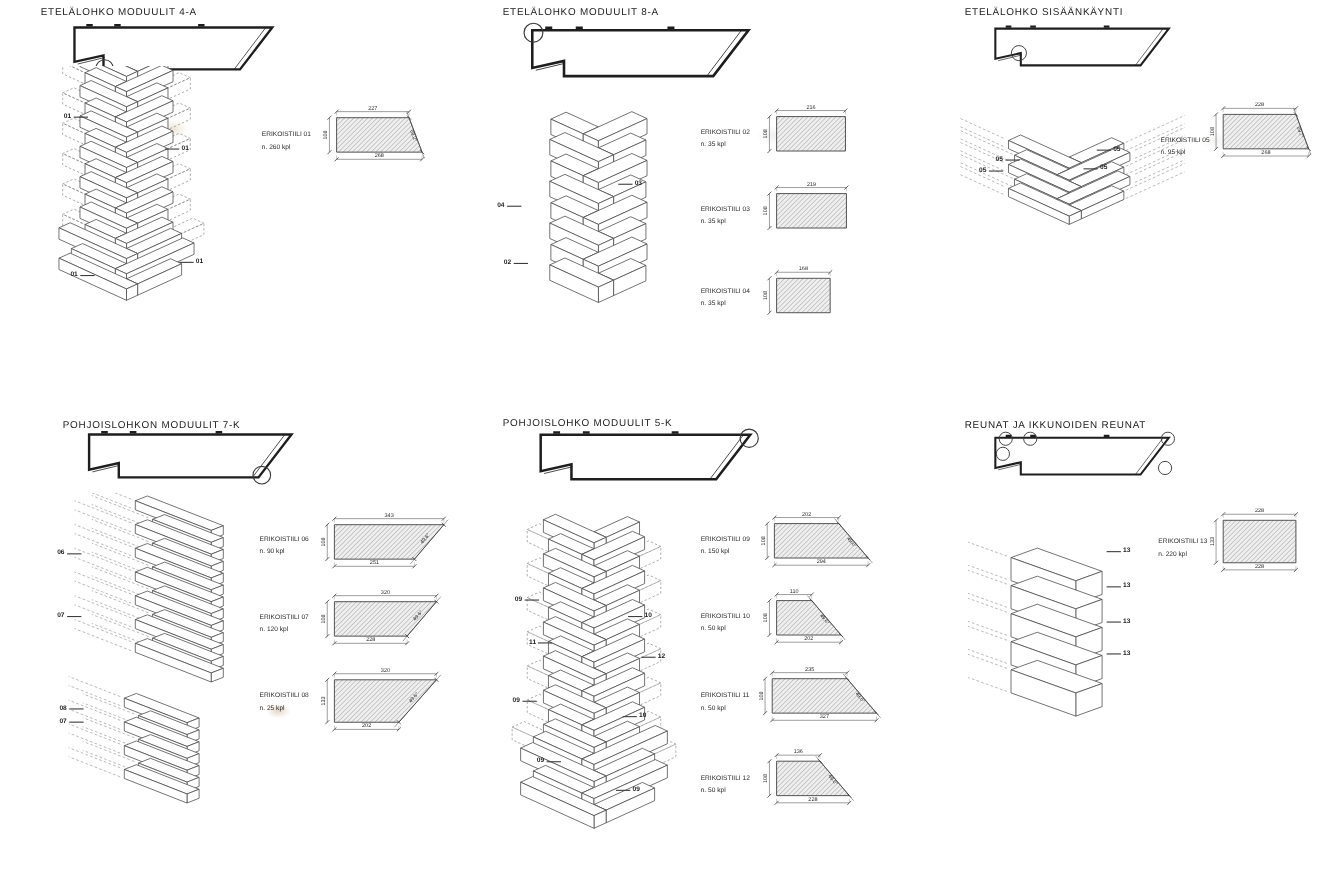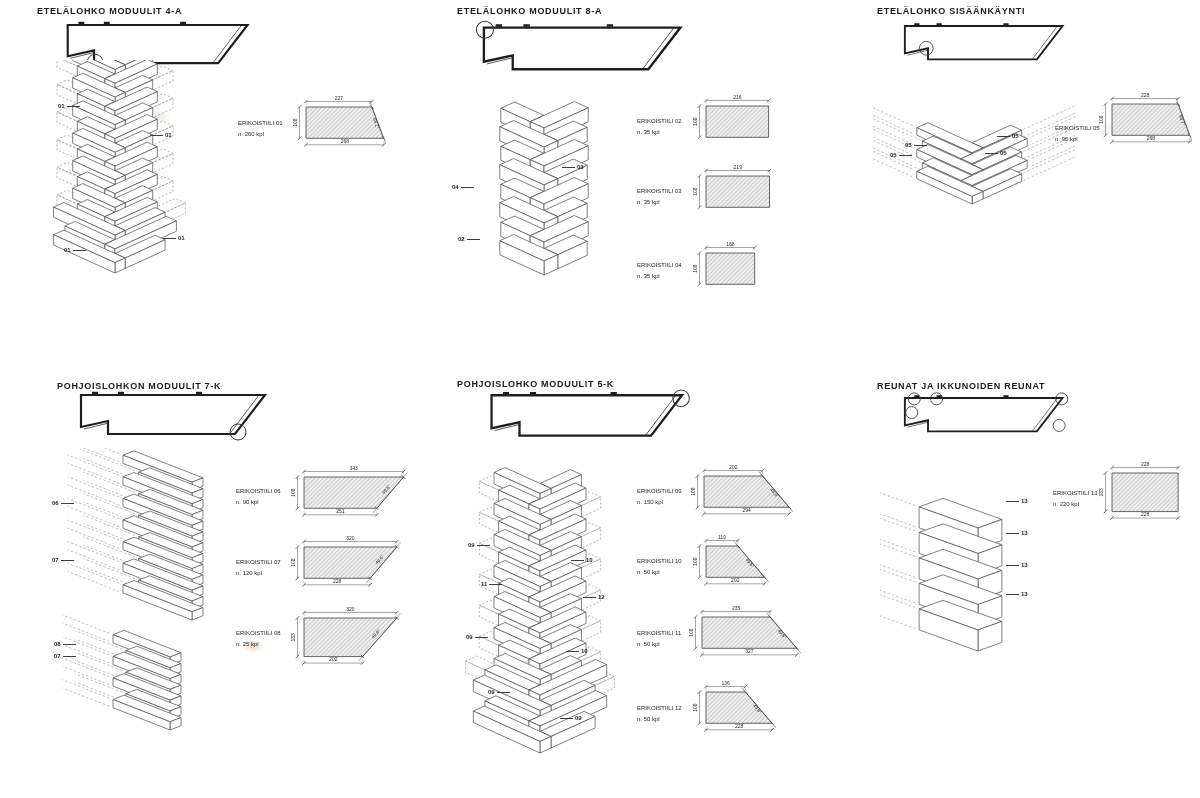--- a/index.html
+++ b/index.html
@@ -1,20 +1,20 @@
 <!DOCTYPE html>
 <html><head>
 <meta charset="utf-8">
 <style>
   html,body{margin:0;padding:0;background:#fff;}
   body{width:1200px;height:798px;position:relative;overflow:hidden;
        font-family:"Liberation Sans",sans-serif;}
   #sheet{position:absolute;inset:0;background:#ffffff;}
   section.panel{position:absolute;inset:0;pointer-events:none;}
-  .ptitle{position:absolute;font-size:9px;font-weight:700;letter-spacing:.7px;
+  .ptitle{position:absolute;font-size:9px;font-weight:400;letter-spacing:.7px;
           color:#1c1c1c;white-space:nowrap;}
   svg.plan,svg.axon{position:absolute;overflow:hidden;}
   .co{position:absolute;display:flex;align-items:center;gap:2px;
       font-size:6px;font-weight:700;color:#1d1d1d;line-height:1;}
   .co i{display:block;width:13px;height:0;border-top:1px solid #3d3d3d;}
   .dlabel{position:absolute;width:56px;font-size:6px;line-height:1.8;color:#2a2a2a;}
   .dlabel span{display:block;white-space:nowrap;}
   .fig{position:absolute;}
   .smudges{position:absolute;inset:0;pointer-events:none;}
 </style>

